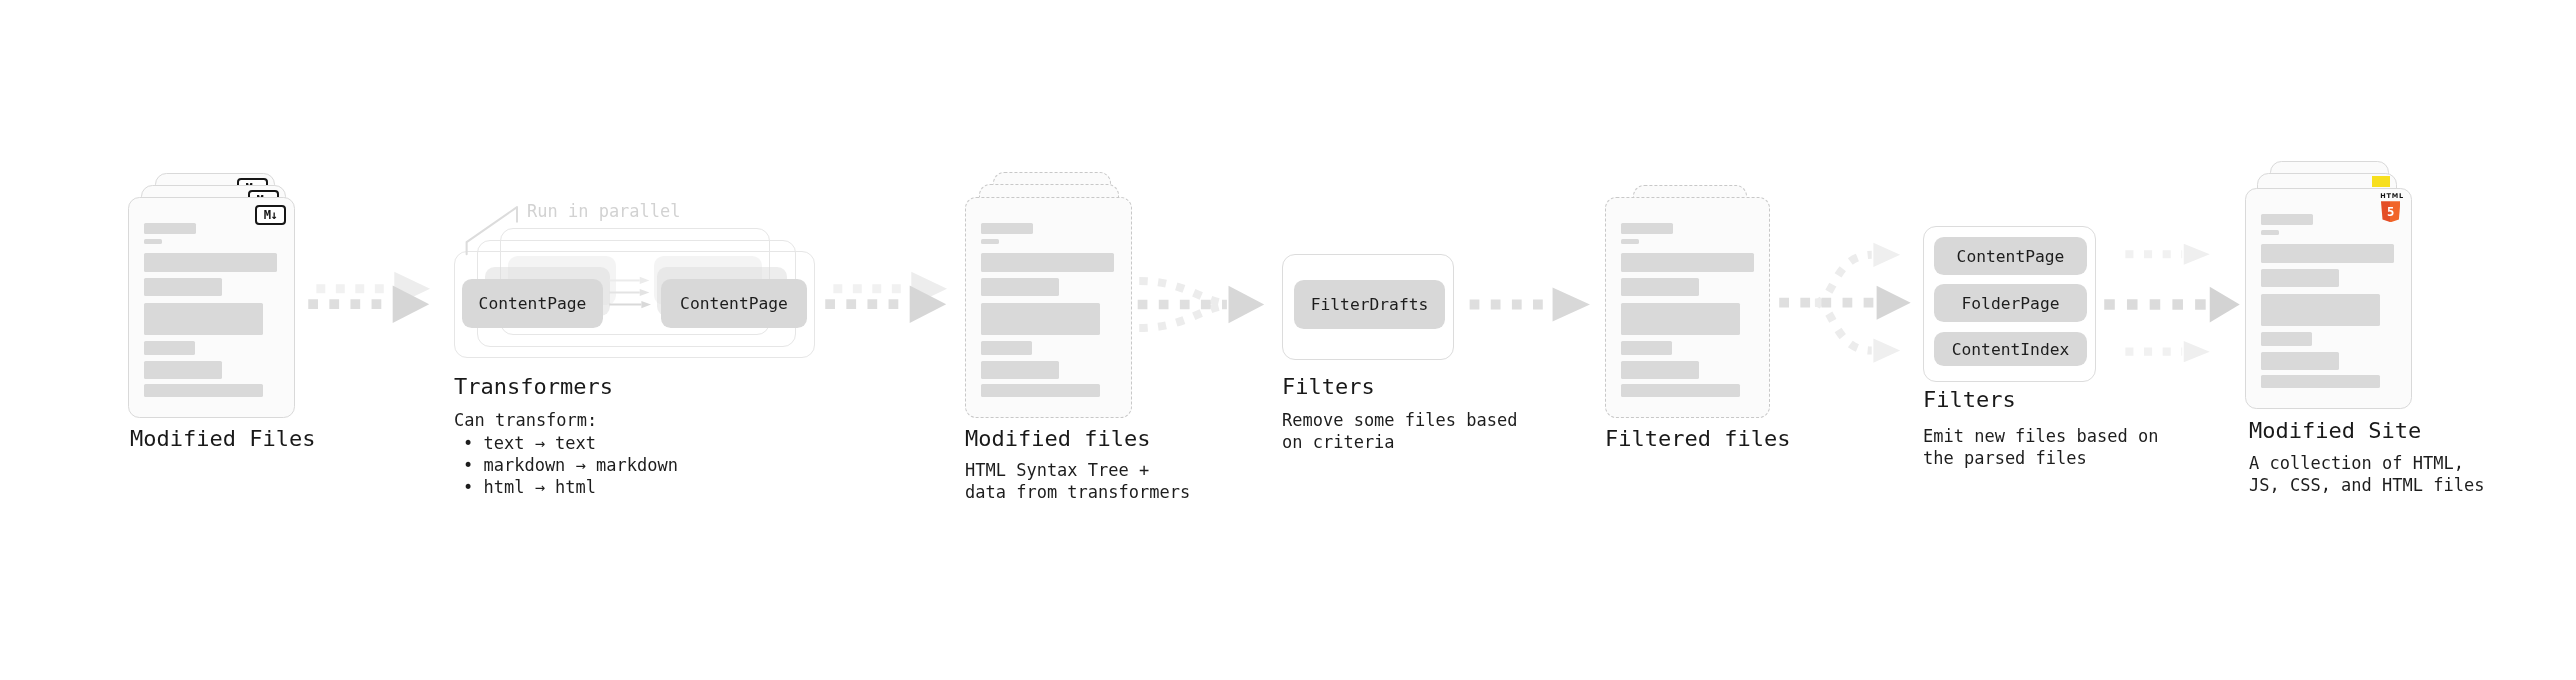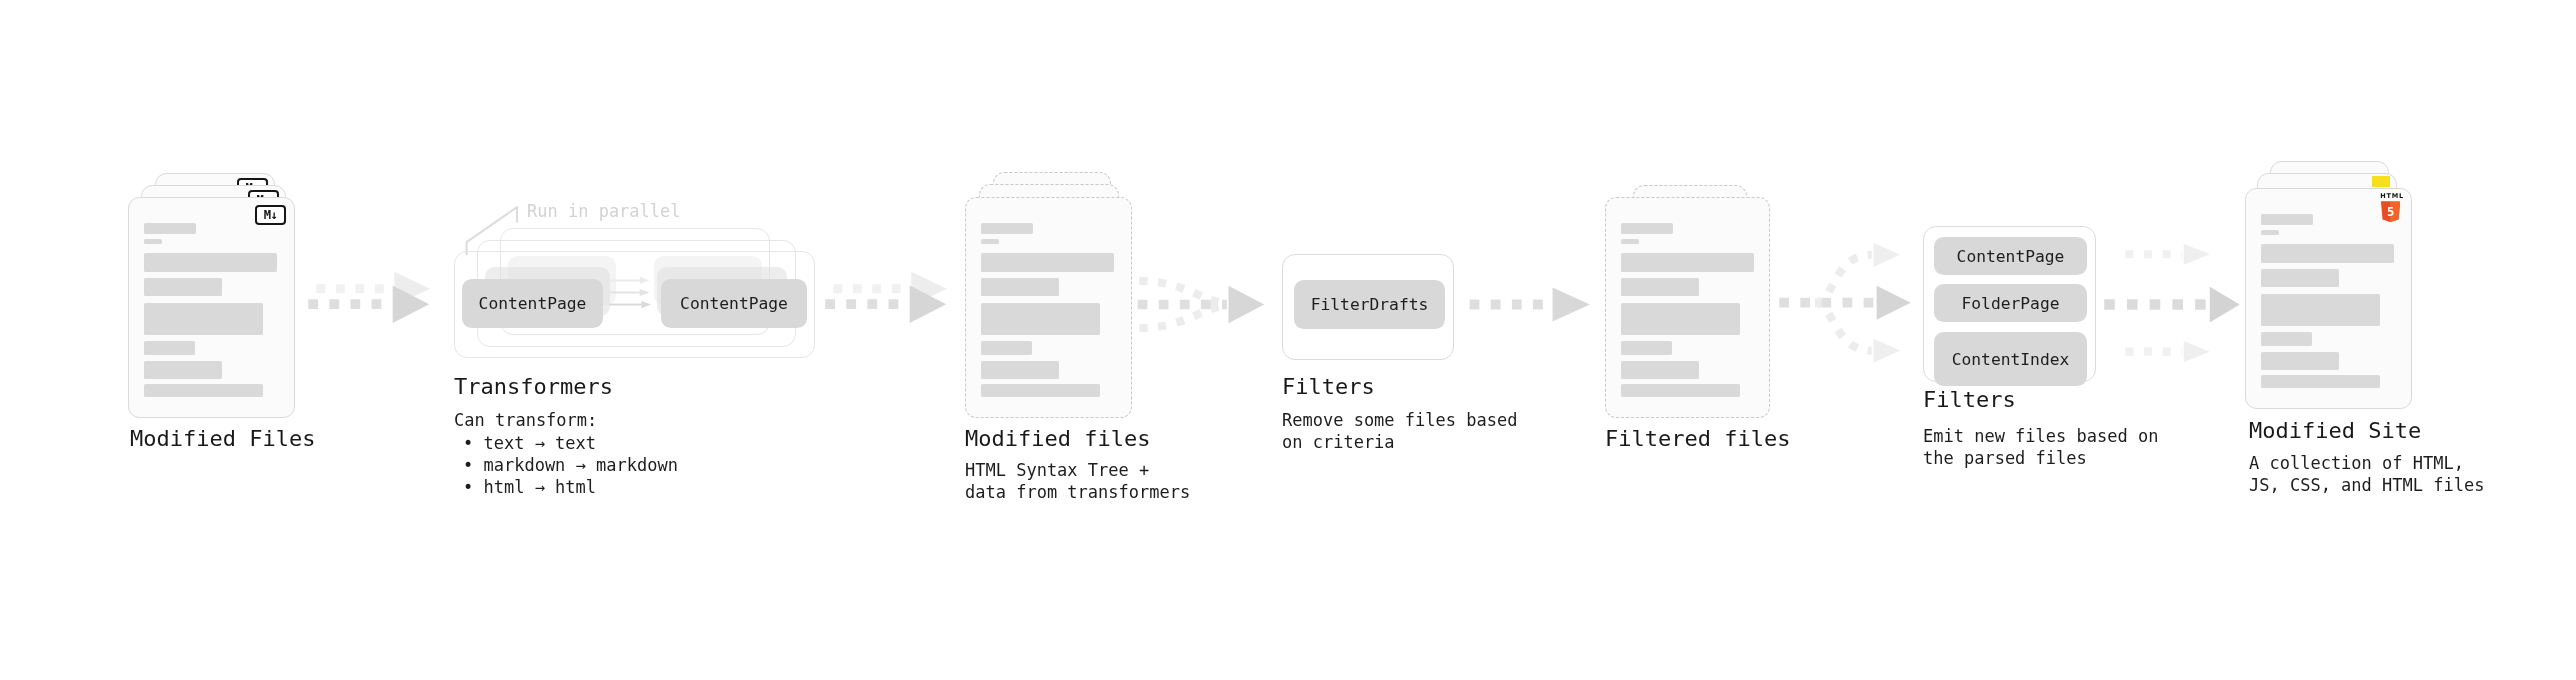--- a/index.html
+++ b/index.html
@@ -211,21 +211,21 @@
     <polygon points="120,30 153,45 120,60" fill="#efefef"></polygon>
     <polygon points="120,148 153,163 120,178" fill="#efefef"></polygon>
     <line x1="4" y1="104" x2="122" y2="104" stroke="#dfdfdf" stroke-width="12" stroke-dasharray="12 14"></line>
     <polygon points="124,83 166,104 124,125" fill="#d5d5d5"></polygon>
   </svg>
 
   <div>
     <div class="frame strong" style="left:1923px;top:226px;width:173px;height:156px"></div>
     <div class="pill" style="left:1934px;top:237px;width:153px;height:38px">ContentPage</div>
     <div class="pill" style="left:1934px;top:284px;width:153px;height:38px">FolderPage</div>
-    <div class="pill" style="left:1934px;top:332px;width:153px;height:54px">ContentIndex</div>
+    <div class="pill" style="left:1934px;top:332px;width:153px;height:34px">ContentIndex</div>
     <div class="h" style="left:1923px;top:387px">Filters</div>
     <div class="t" style="left:1923px;top:426px">Emit new files based on</div>
     <div class="t" style="left:1923px;top:448px">the parsed files</div>
   </div>
 
   <svg class="abs" style="left:2101px;top:242px" width="142" height="126" viewBox="0 0 175 155">
     <line x1="30" y1="15" x2="100" y2="15" stroke="#f1f1f1" stroke-width="10" stroke-dasharray="10 13"></line>
     <polygon points="102,2 134,15 102,28" fill="#efefef"></polygon>
     <line x1="4" y1="77" x2="132" y2="77" stroke="#dbdbdb" stroke-width="13" stroke-dasharray="13 15"></line>
     <polygon points="134,55 171,77 134,99" fill="#d3d3d3"></polygon>

